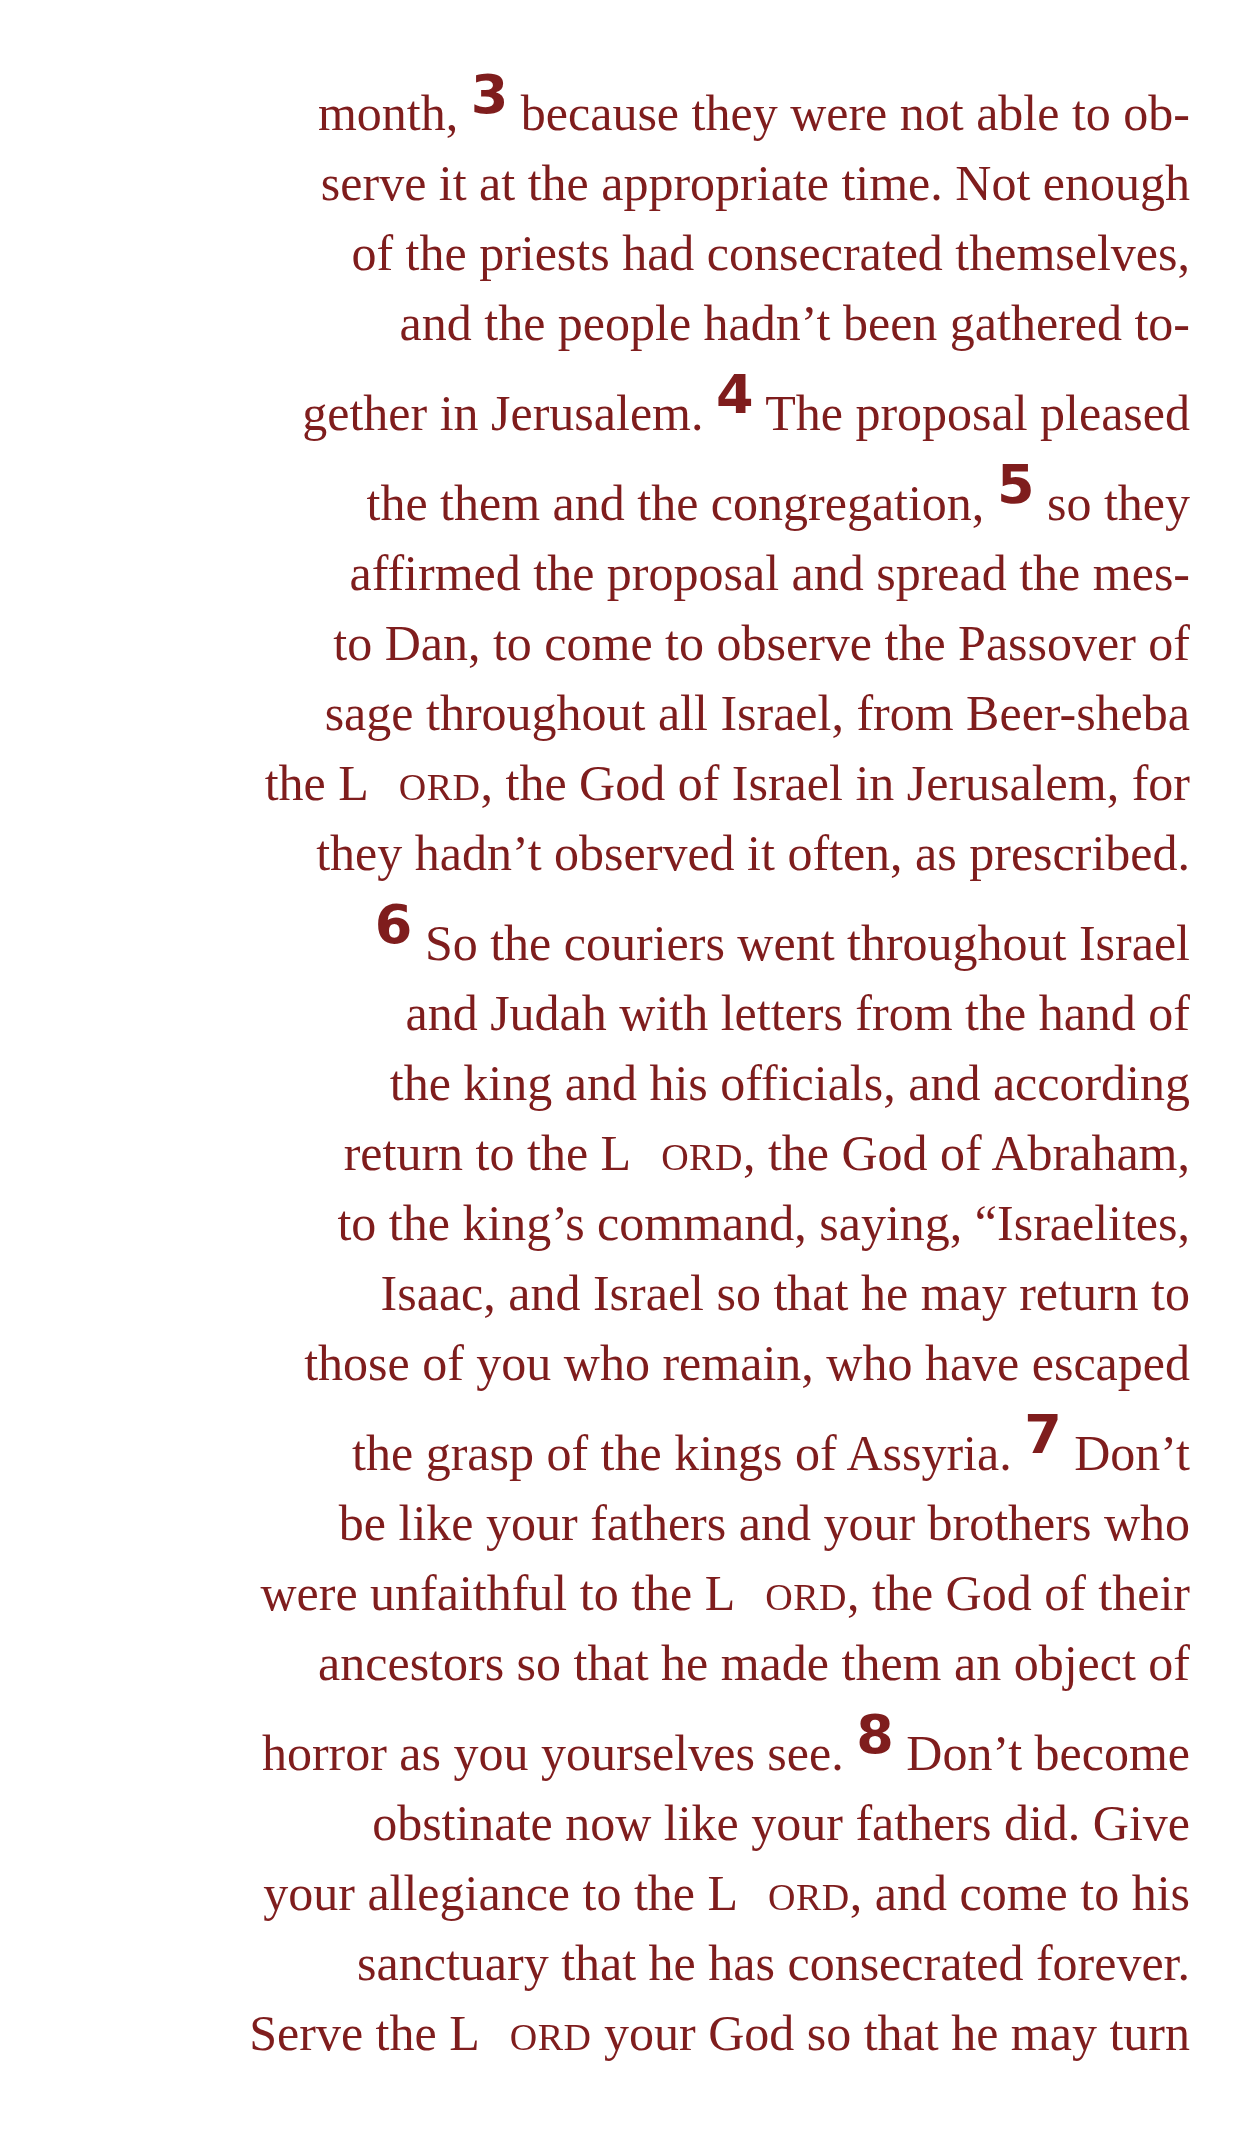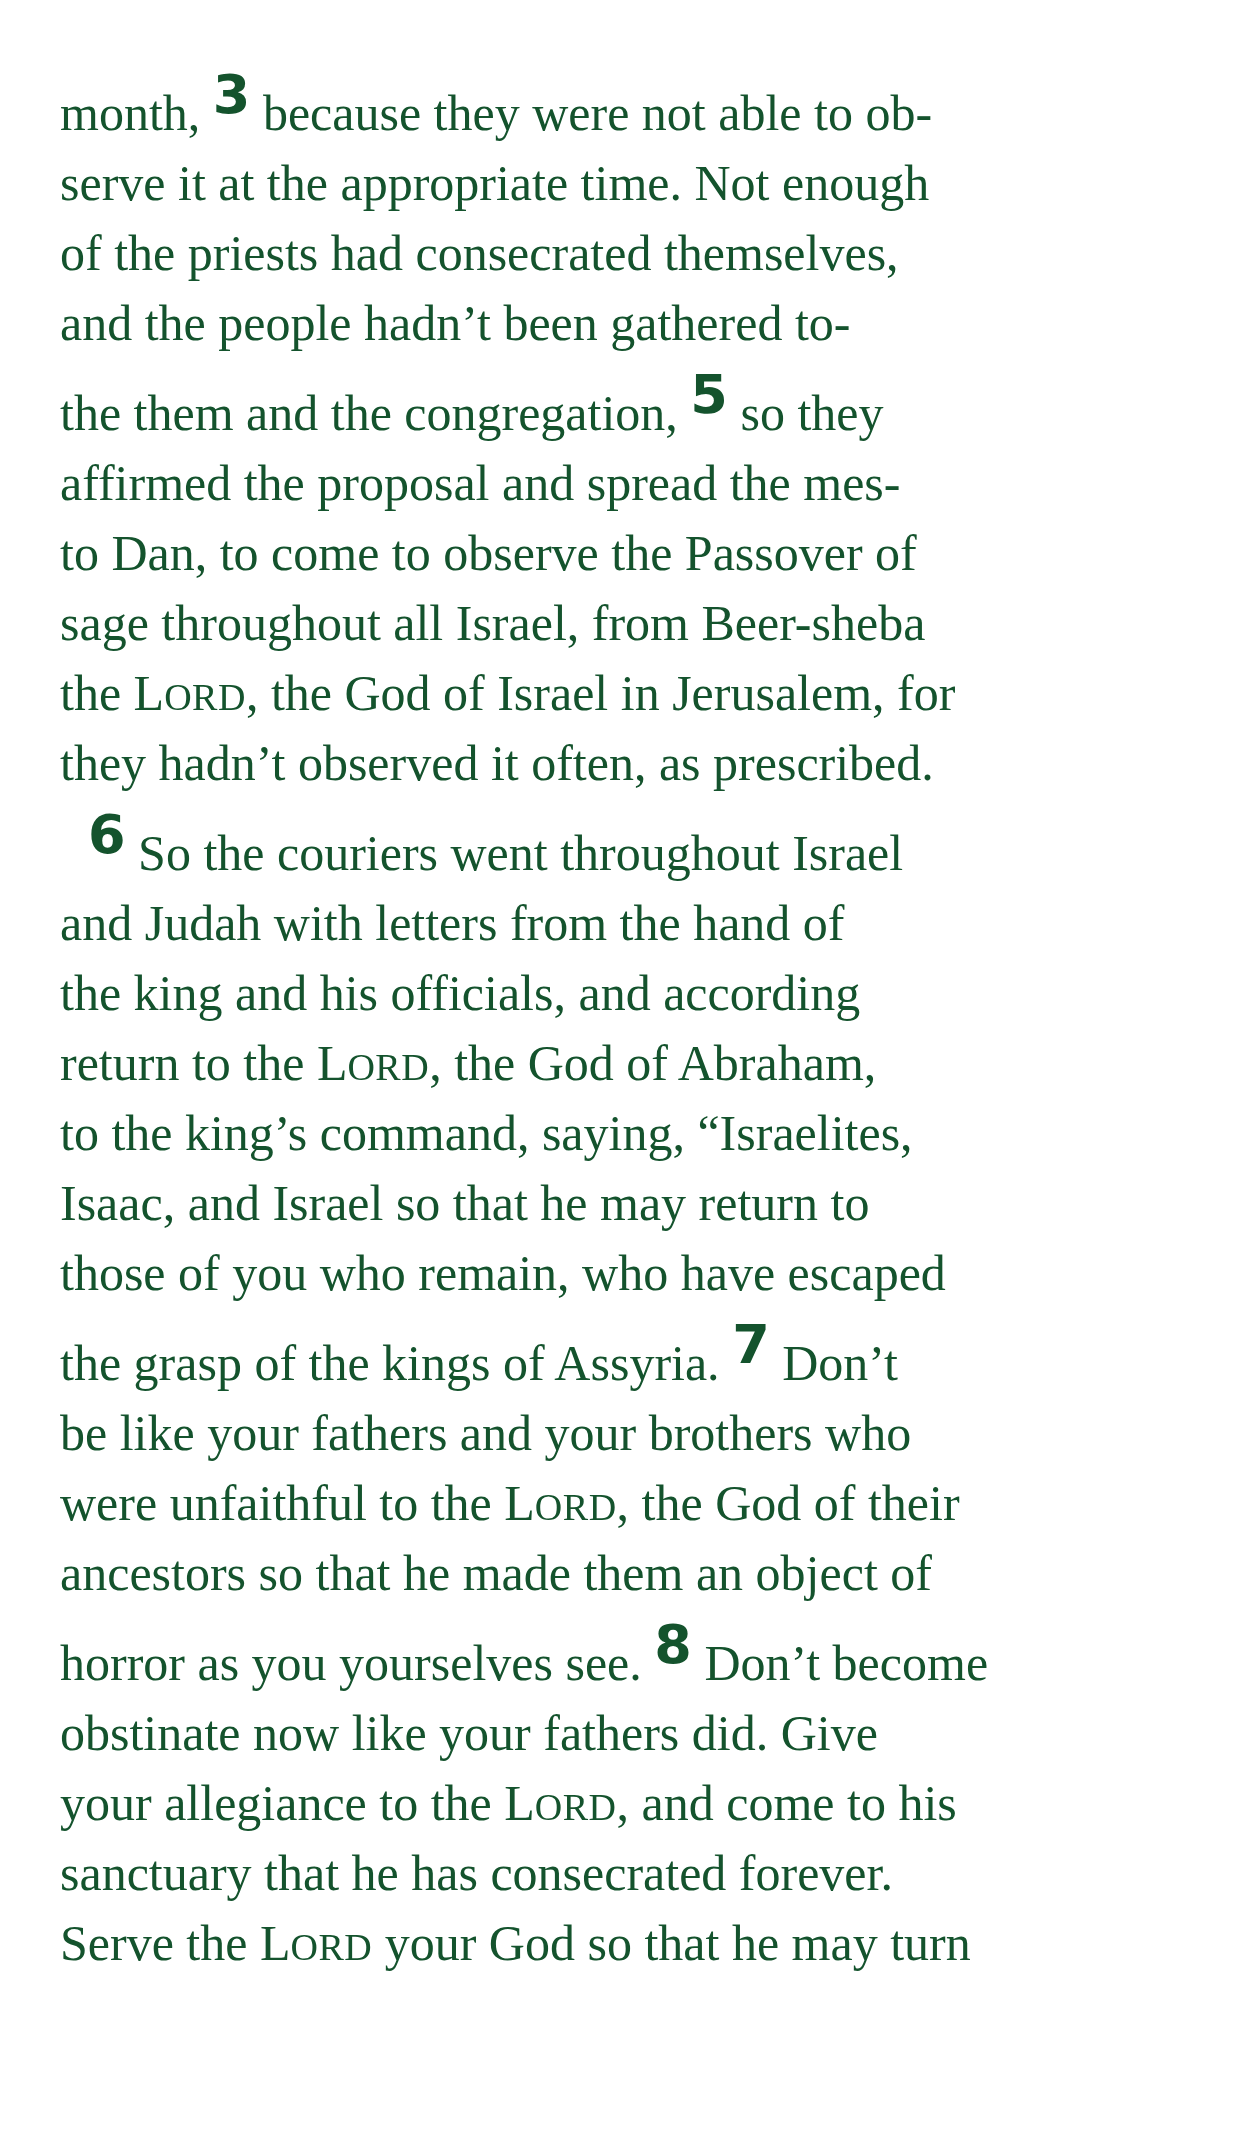--- a/index.html
+++ b/index.html
@@ -12,22 +12,23 @@
     width: 1242px;
     height: 2135px;
     background: #ffffff;
     overflow: hidden;
     box-sizing: border-box;
     padding: 58px 52px 0 60px;
   }
   .text-column {
     font-family: "Liberation Serif", serif;
     font-size: 50px;
-    color: #14532d;
+    color: #7f1d1d;
     text-rendering: optimizeLegibility;
+    text-align: right;
   }
   .line {
     line-height: 70px;
     height: 70px;
     white-space: pre;
   }
   .line.vgap {
     margin-top: 20px;
   }
   .line.indent {
@@ -38,31 +39,33 @@
     top: -17px;
     font-family: "DejaVu Sans", sans-serif;
     font-weight: bold;
     font-size: 54px;
     line-height: 0;
     letter-spacing: 0;
   }
   .lord .sc {
     font-size: 38px;
     letter-spacing: 0.5px;
+    margin-left: 30px;
   }
 </style>
 </head>
 <body>
 
 <div class="page">
   <div class="text-column">
       <div class="line vgap"><span>month, </span><span class="verse-num">3</span><span> because they were not able to ob-</span></div>
       <div class="line"><span>serve it at the appropriate time. Not enough</span></div>
       <div class="line"><span>of the priests had consecrated themselves,</span></div>
       <div class="line"><span>and the people hadn’t been gathered to-</span></div>
+      <div class="line vgap"><span>gether in Jerusalem. </span><span class="verse-num">4</span><span> The proposal pleased</span></div>
       <div class="line vgap"><span>the them and the congregation, </span><span class="verse-num">5</span><span> so they</span></div>
       <div class="line"><span>affirmed the proposal and spread the mes-</span></div>
       <div class="line"><span>to Dan, to come to observe the Passover of</span></div>
       <div class="line"><span>sage throughout all Israel, from Beer-sheba</span></div>
       <div class="line"><span>the </span><span class="lord">L<span class="sc">ORD</span></span><span>, the God of Israel in Jerusalem, for</span></div>
       <div class="line"><span>they hadn’t observed it often, as prescribed.</span></div>
       <div class="line vgap indent"><span class="verse-num">6</span><span> So the couriers went throughout Israel</span></div>
       <div class="line"><span>and Judah with letters from the hand of</span></div>
       <div class="line"><span>the king and his officials, and according</span></div>
       <div class="line"><span>return to the </span><span class="lord">L<span class="sc">ORD</span></span><span>, the God of Abraham,</span></div>

